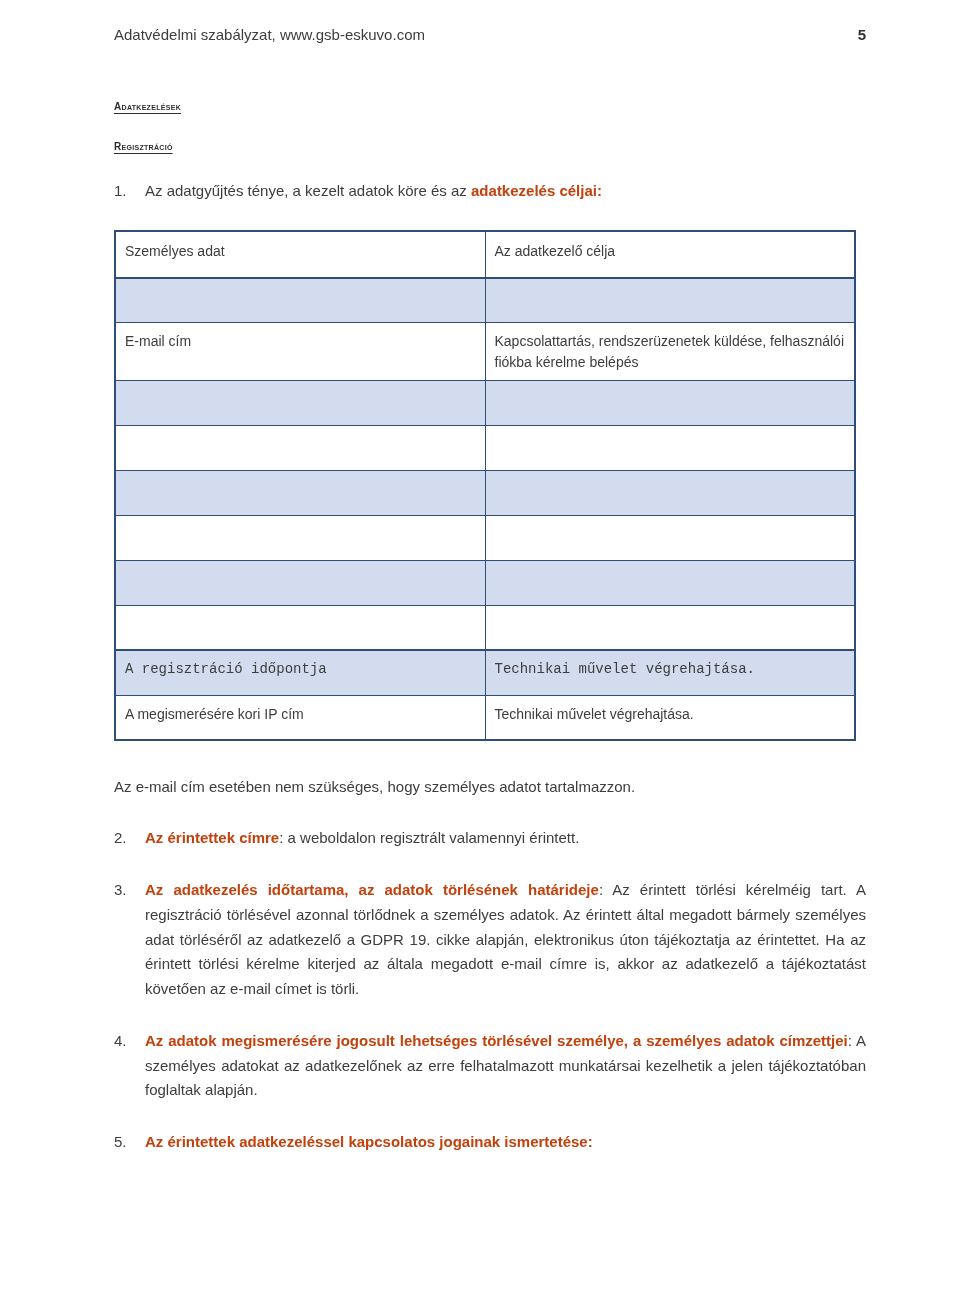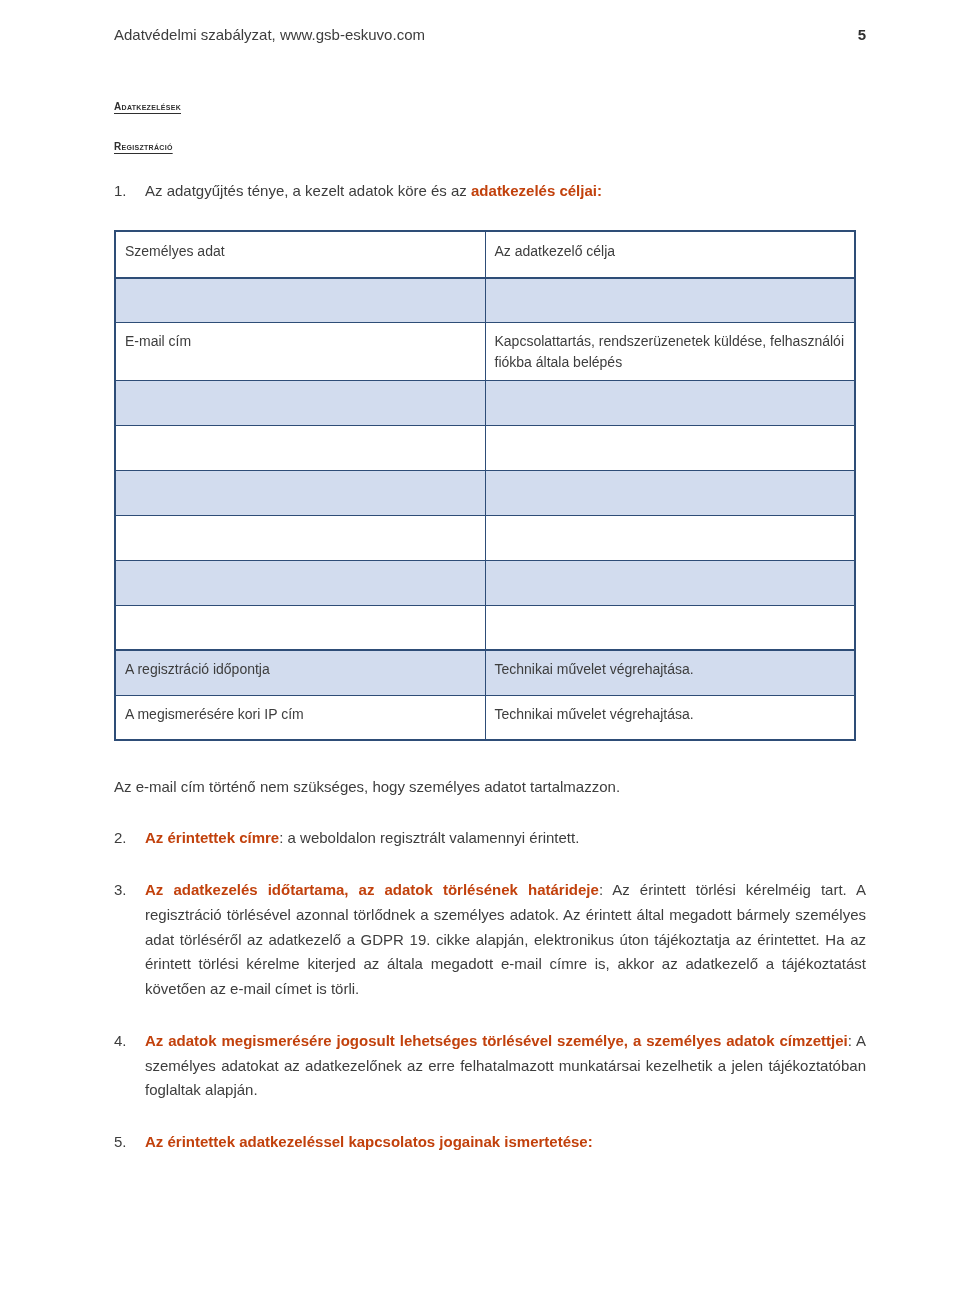--- a/index.html
+++ b/index.html
@@ -61,21 +61,21 @@
     height:45px;
     line-height:1.45;
   }
   .data-table { border:2px solid #2e4d77; }
   .data-table col.c1 { width:370px; }
   .data-table tr.header-row td {
     height:47px;
     border-bottom-width:2px;
     padding-top:9px;
   }
-  .data-table tr.row-shaded td { background:#d2dcee; }
+  .data-table tr.row-shaded td { background:#d2dcee;font-family:Liberation Mono, monospace; }
   .data-table tr.row-strong-top td { border-top-width:2px; }
   .data-table td.justify { text-align:justify; }
 
   .note-paragraph {
     margin-top:34px;
     font-size:15px;
     line-height:1.6;
   }
 </style>
 </head>
@@ -105,21 +105,21 @@
       <tr class="header-row">
         <td>Személyes adat</td>
         <td>Az adatkezelő célja</td>
       </tr>
       <tr class="row-shaded">
         <td></td>
         <td></td>
       </tr>
       <tr>
         <td>E-mail cím</td>
-        <td class="justify">Kapcsolattartás, rendszerüzenetek küldése, felhasználói fiókba általa belépés</td>
+        <td class="justify">Kapcsolattartás, rendszerüzenetek küldése, felhasználói fiókba kérelme belépés</td>
       </tr>
       <tr class="row-shaded">
         <td></td>
         <td></td>
       </tr>
       <tr>
         <td></td>
         <td></td>
       </tr>
       <tr class="row-shaded">
@@ -142,21 +142,21 @@
         <td>A regisztráció időpontja</td>
         <td>Technikai művelet végrehajtása.</td>
       </tr>
       <tr>
         <td>A megismerésére kori IP cím</td>
         <td>Technikai művelet végrehajtása.</td>
       </tr>
     </tbody>
   </table>
 
-  <p class="note-paragraph">Az e-mail cím történő nem szükséges, hogy személyes adatot tartalmazzon.</p>
+  <p class="note-paragraph">Az e-mail cím esetében nem szükséges, hogy személyes adatot tartalmazzon.</p>
 
   <div class="list-item">
     <span class="num">2.</span>
     <div class="body"><span class="bold">Az érintettek címre</span><span>: a weboldalon regisztrált valamennyi érintett.</span></div>
   </div>
 
   <div class="list-item">
     <span class="num">3.</span>
     <div class="body justify"><span class="bold">Az adatkezelés időtartama, az adatok törlésének határideje</span><span>: Az érintett törlési kérelméig tart. A regisztráció törlésével azonnal törlődnek a személyes adatok. Az érintett által megadott bármely személyes adat törléséről az adatkezelő a GDPR 19. cikke alapján, elektronikus úton tájékoztatja az érintettet. Ha az érintett törlési kérelme kiterjed az általa megadott e-mail címre is, akkor az adatkezelő a tájékoztatást követően az e-mail címet is törli.</span></div>
   </div>

